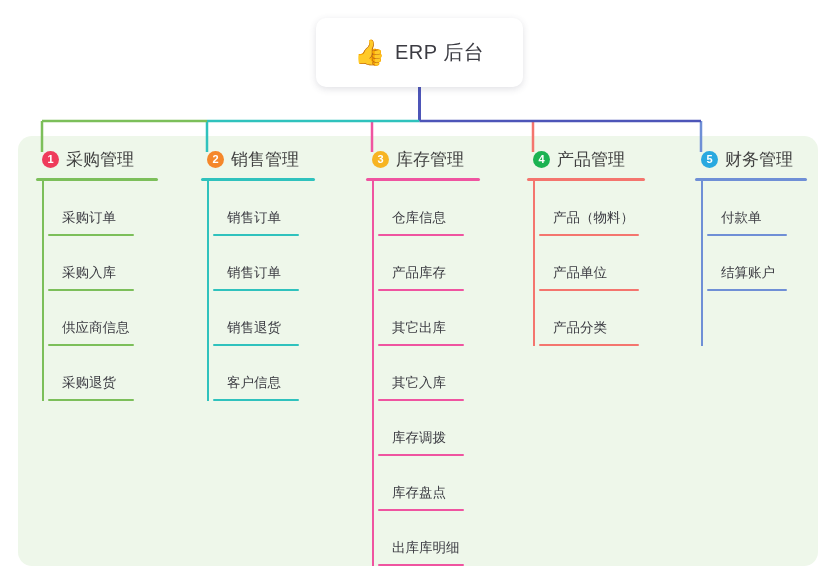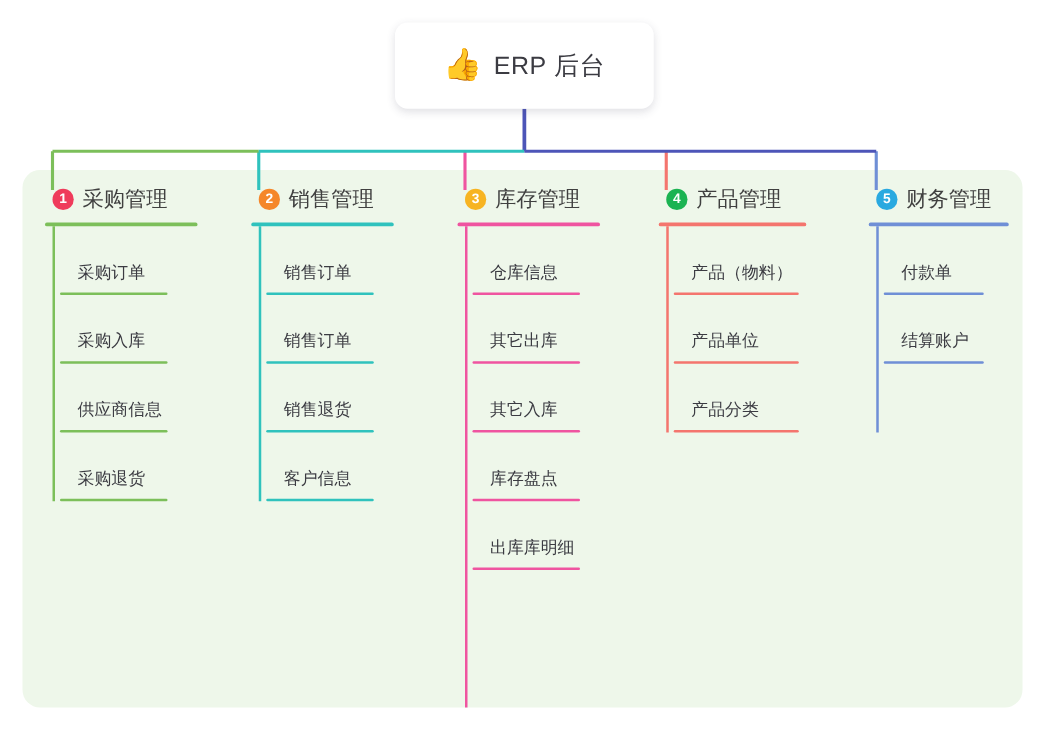--- a/index.html
+++ b/index.html
@@ -213,25 +213,33 @@
           <span class="branch-title">库存管理</span>
         </div>
         <div class="head-rule" style="width: 114px; background: rgb(239, 84, 160);"></div>
         <div class="items">
           <div class="spine" style="background: rgb(239, 84, 160); height: 385px;"></div>
           <div class="item">
             <span class="item-label">仓库信息</span>
             <div class="item-rule" style="width: 86px; background: rgb(239, 84, 160);"></div>
           </div>
           <div class="item">
+            <span class="item-label">产品库存</span>
+            <div class="item-rule" style="width: 86px; background: rgb(239, 84, 160);"></div>
+          </div>
+          <div class="item">
             <span class="item-label">其它出库</span>
             <div class="item-rule" style="width: 86px; background: rgb(239, 84, 160);"></div>
           </div>
           <div class="item">
             <span class="item-label">其它入库</span>
+            <div class="item-rule" style="width: 86px; background: rgb(239, 84, 160);"></div>
+          </div>
+          <div class="item">
+            <span class="item-label">库存调拨</span>
             <div class="item-rule" style="width: 86px; background: rgb(239, 84, 160);"></div>
           </div>
           <div class="item">
             <span class="item-label">库存盘点</span>
             <div class="item-rule" style="width: 86px; background: rgb(239, 84, 160);"></div>
           </div>
           <div class="item">
             <span class="item-label">出库库明细</span>
             <div class="item-rule" style="width: 86px; background: rgb(239, 84, 160);"></div>
           </div>

